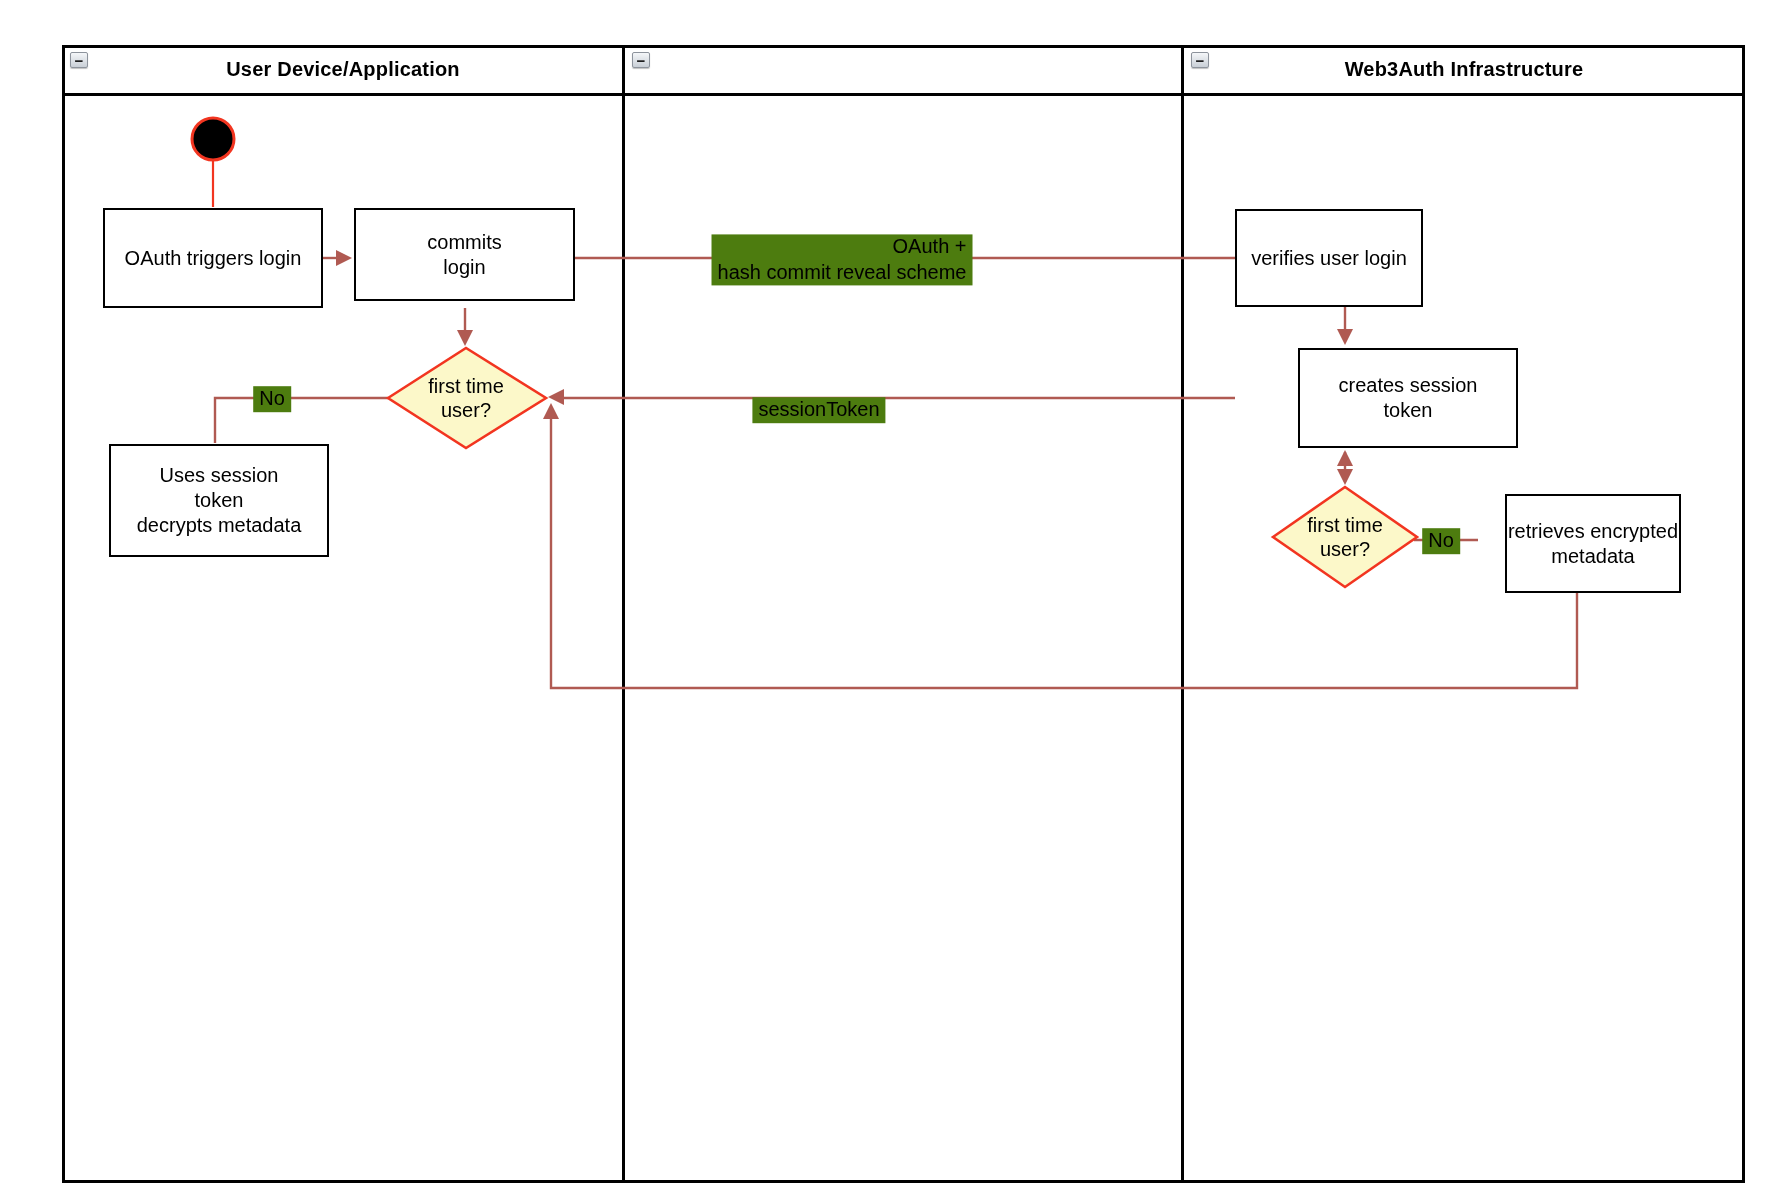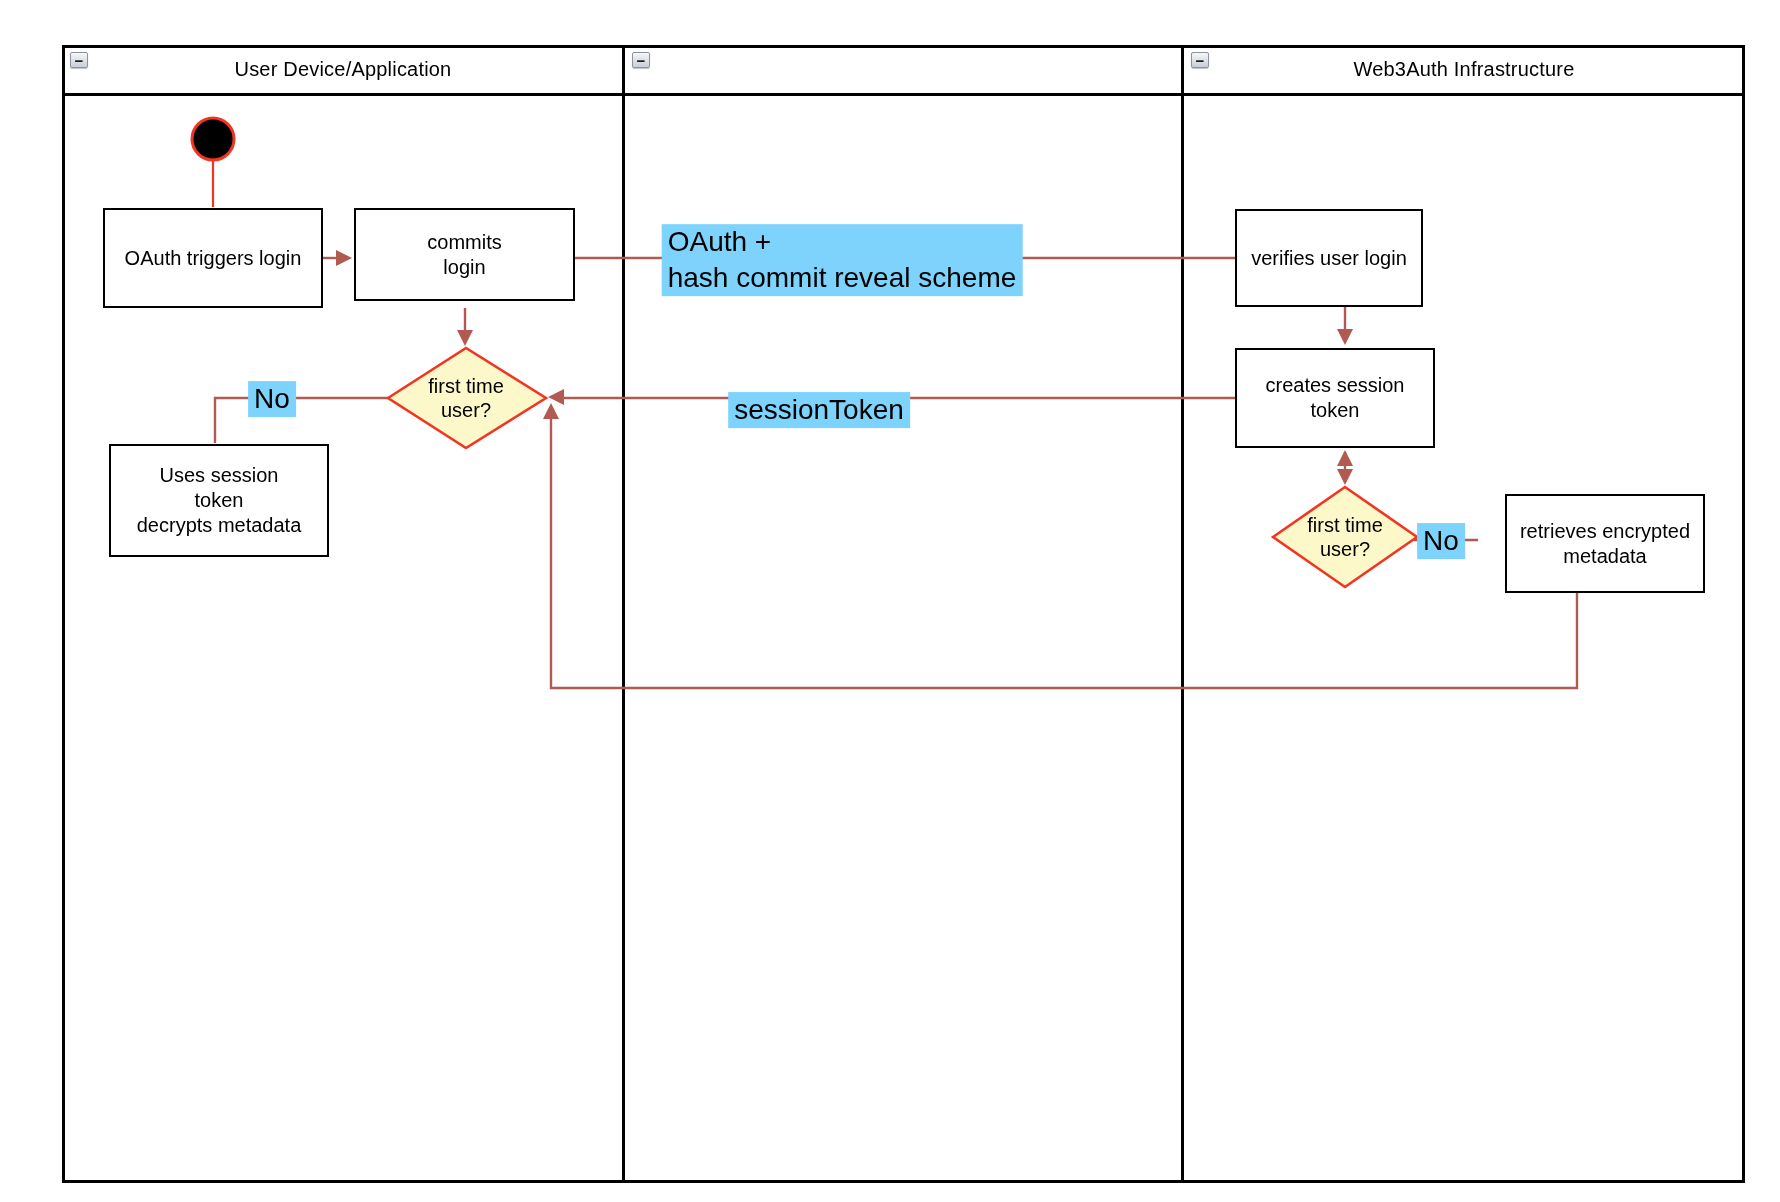--- a/index.html
+++ b/index.html
@@ -19,21 +19,21 @@
     background:var(--frame-color,#000); z-index:1;
   }
   .header-separator {
     position:absolute; left:62px; top:93px; width:1683px; height:3px;
     background:var(--frame-color,#000); z-index:1;
   }
   .lane-header {
     position:absolute; top:45px; height:49px; display:flex;
     align-items:center; justify-content:center; z-index:2;
   }
-  .lane-title { font-size:20px; font-weight:normal; letter-spacing:0.2px; }
+  .lane-title { font-size:20px; font-weight:bold; letter-spacing:0.2px; }
   .collapse-btn {
     position:absolute; top:52px; width:18px; height:16px; box-sizing:border-box;
     border:1px solid #8d939c; border-radius:2px;
     background:linear-gradient(#f5f7f9,#c9cfd6);
     display:flex; align-items:center; justify-content:center;
     font-size:15px; font-weight:bold; line-height:1; color:#111;
     box-shadow:0 1px 1px rgba(0,0,0,0.25); cursor:pointer; z-index:3;
   }
   
   svg.overlay { position:absolute; left:0; top:0; z-index:2; }
@@ -46,22 +46,22 @@
   .node {
     position:absolute; box-sizing:border-box; background:var(--node-bg,#fff);
     border:2.5px solid #000; display:flex; align-items:center; justify-content:center;
     text-align:center; white-space:pre-line; font-size:20px; line-height:1.25; z-index:3;
   }
   .dlabel {
     position:absolute; transform:translate(-50%,-50%); text-align:center;
     white-space:pre-line; font-size:20px; line-height:1.2; z-index:3;
   }
   .elabel {
-    position:absolute; transform:translate(-50%,-50%); text-align:left;
-    white-space:pre-line; font-size:28px; line-height:1.28; background:#7dd3fc;
+    position:absolute; transform:translate(-50%,-50%); text-align:right;
+    white-space:pre-line; font-size:20px; line-height:1.28; background:#4d7c0f;
     padding:0 6px; z-index:3;
   }
 </style>
 </head>
 <body>
 
 <div class="canvas">
 
   <div class="frame"></div>
   <div class="lane-divider" style="left:622px"></div>
@@ -148,25 +148,25 @@
 login</span>
   </div>
   <div class="node" style="left:109px;top:444px;width:220px;height:113px">
     <span>Uses session
 token
 decrypts metadata</span>
   </div>
   <div class="node" style="left:1235px;top:209px;width:188px;height:98px">
     <span>verifies user login</span>
   </div>
-  <div class="node" style="left:1235px;top:348px;width:200px;height:100px">
+  <div class="node" style="left:1298px;top:348px;width:220px;height:100px">
     <span>creates session
 token</span>
   </div>
-  <div class="node" style="left:1505px;top:494px;width:200px;height:99px">
+  <div class="node" style="left:1505px;top:494px;width:176px;height:99px">
     <span>retrieves encrypted
 metadata</span>
   </div>
 
   <div class="dlabel" style="left:466px;top:398px">first time
 user?</div>
   <div class="dlabel" style="left:1345px;top:537px">first time
 user?</div>
 
   <div class="elabel" style="left:842px;top:260px">OAuth +

